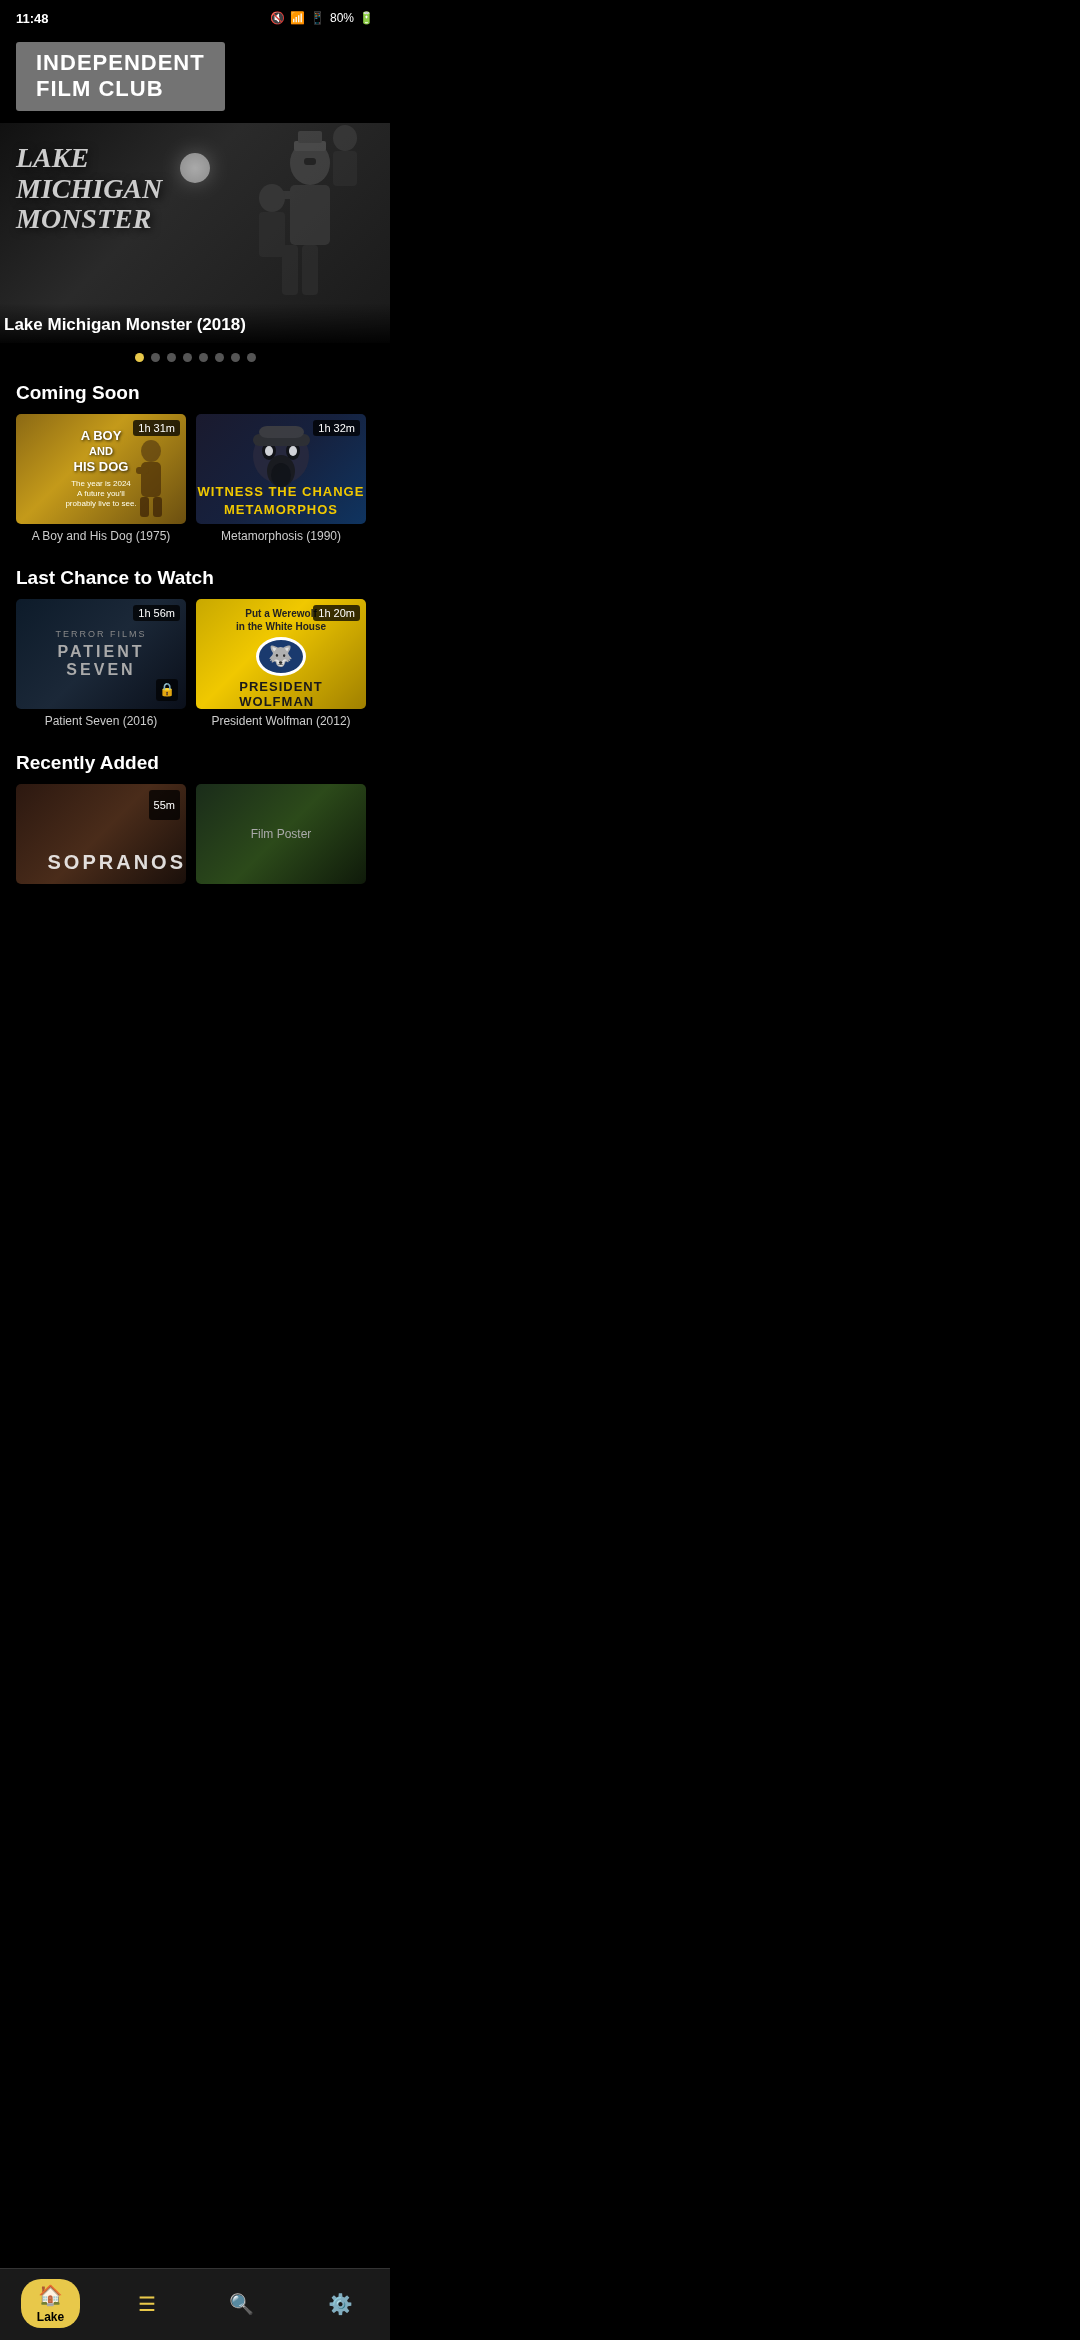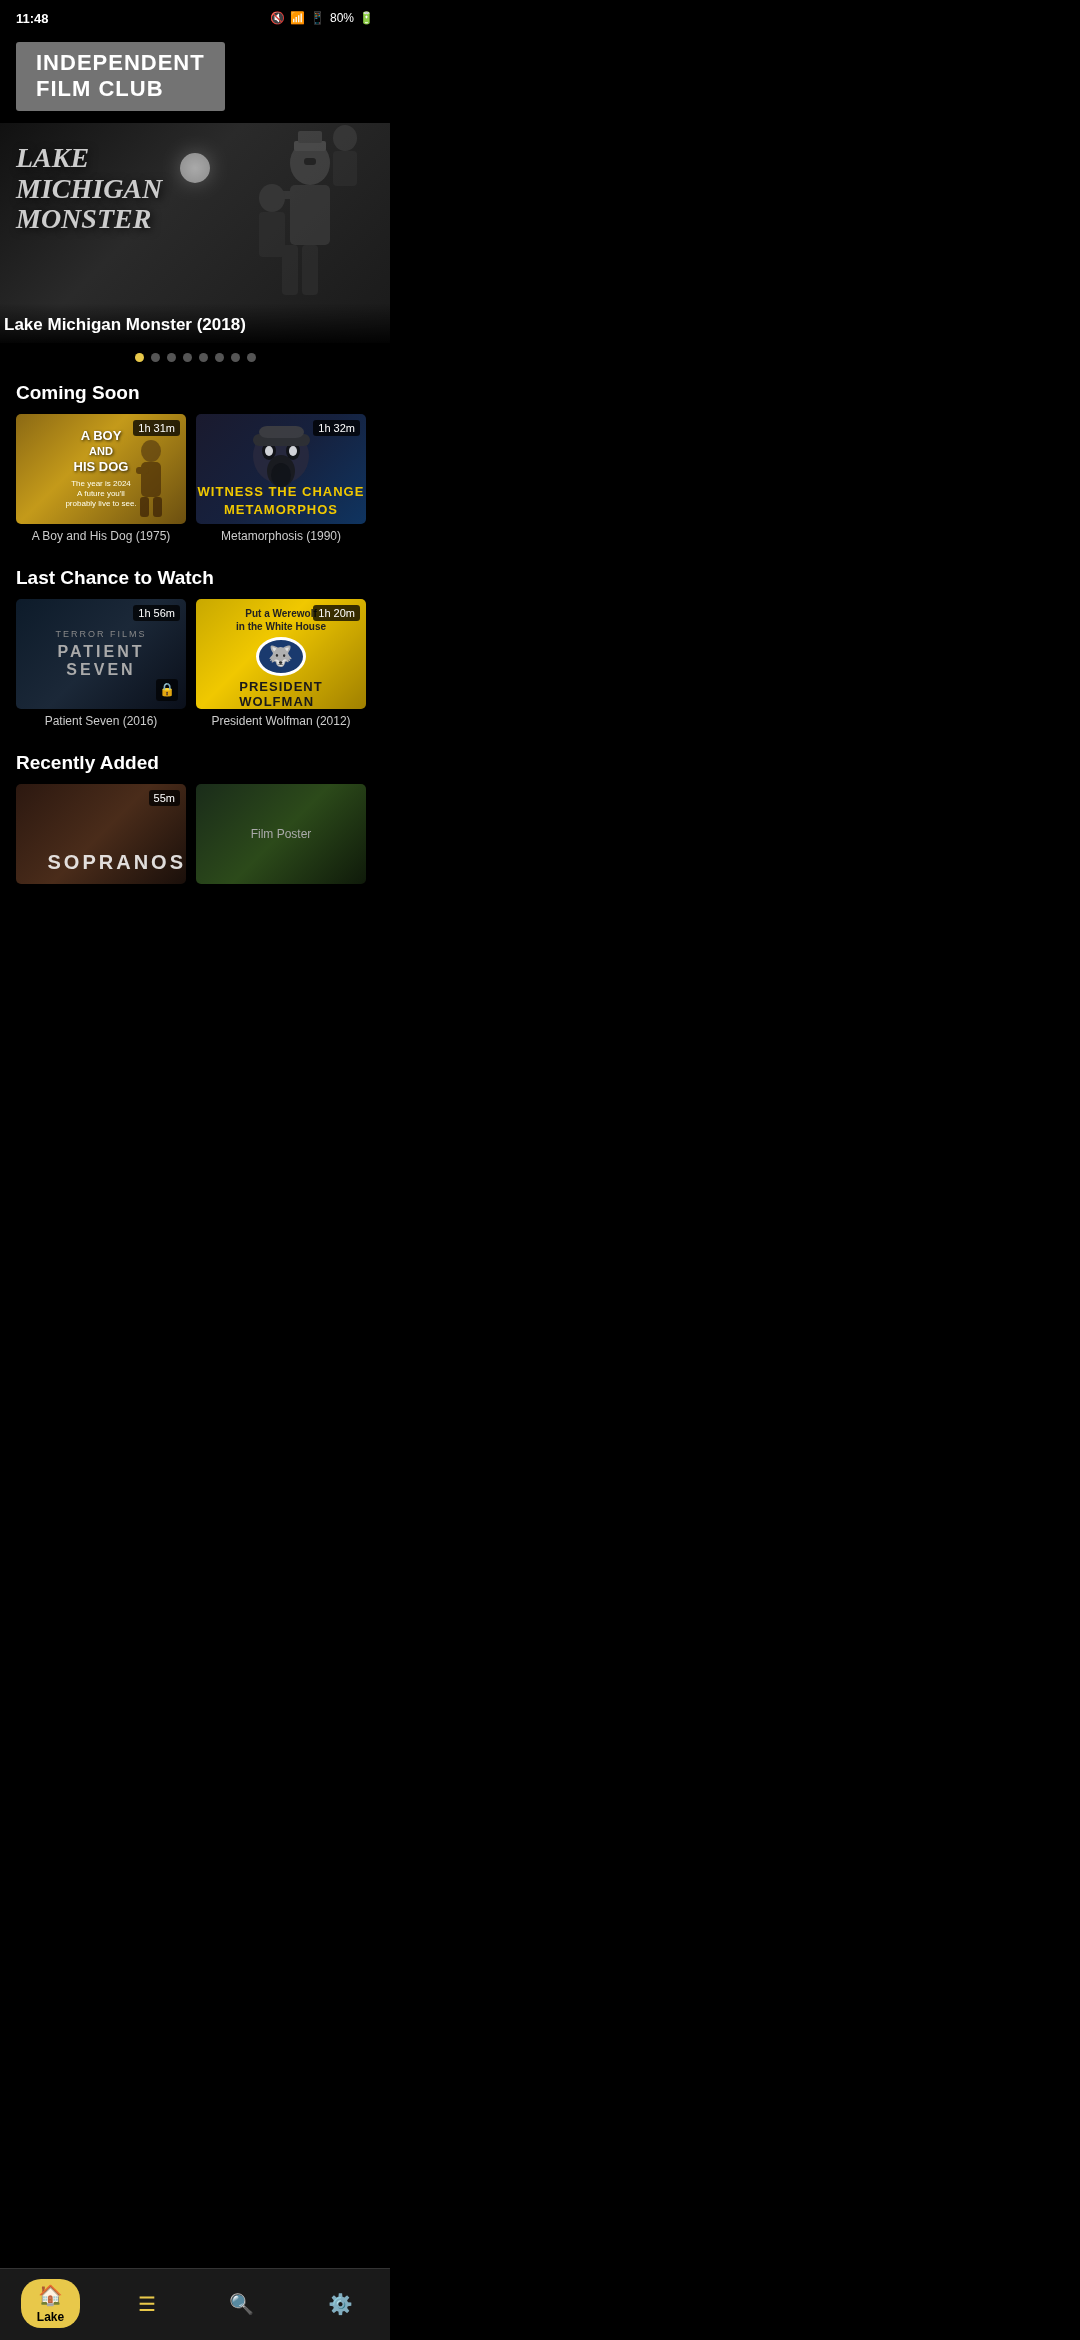--- a/index.html
+++ b/index.html
@@ -304,21 +304,21 @@
       box-shadow: 0 0 20px rgba(255,255,255,0.4);
     }
 
     .recently-duration {
       position: absolute;
       top: 6px;
       right: 6px;
       background: rgba(0,0,0,0.75);
       color: #fff;
       font-size: 11px;
-      padding: 2px 5px;
+      padding: 9px 5px;
       border-radius: 3px;
     }
   </style>
 </head>
 <body>
 
 <div class="status-bar">
   <span class="status-time">11:48</span>
   <div class="status-icons">
     <span>🔇</span>

